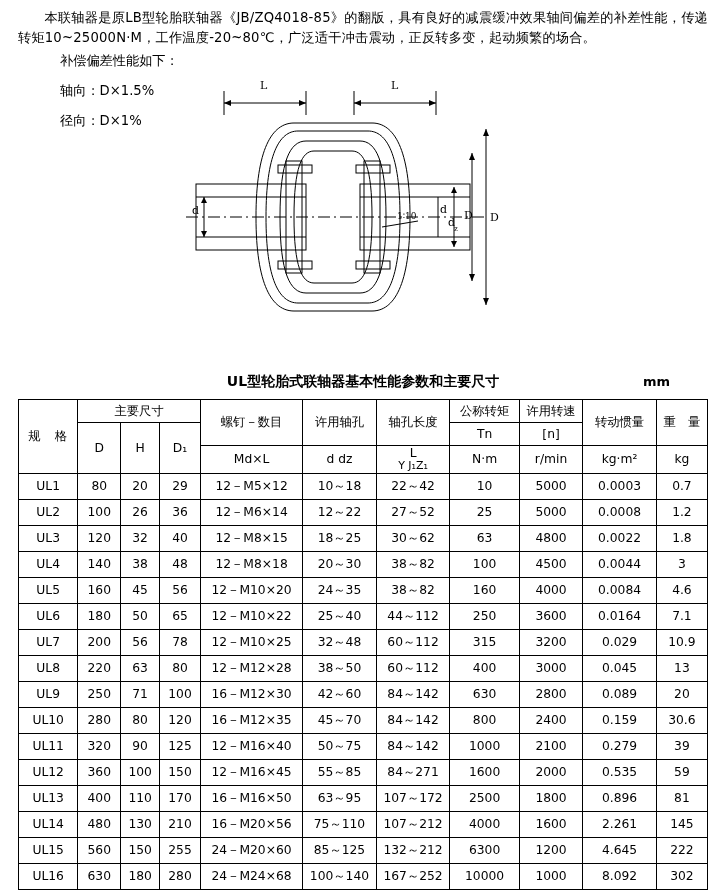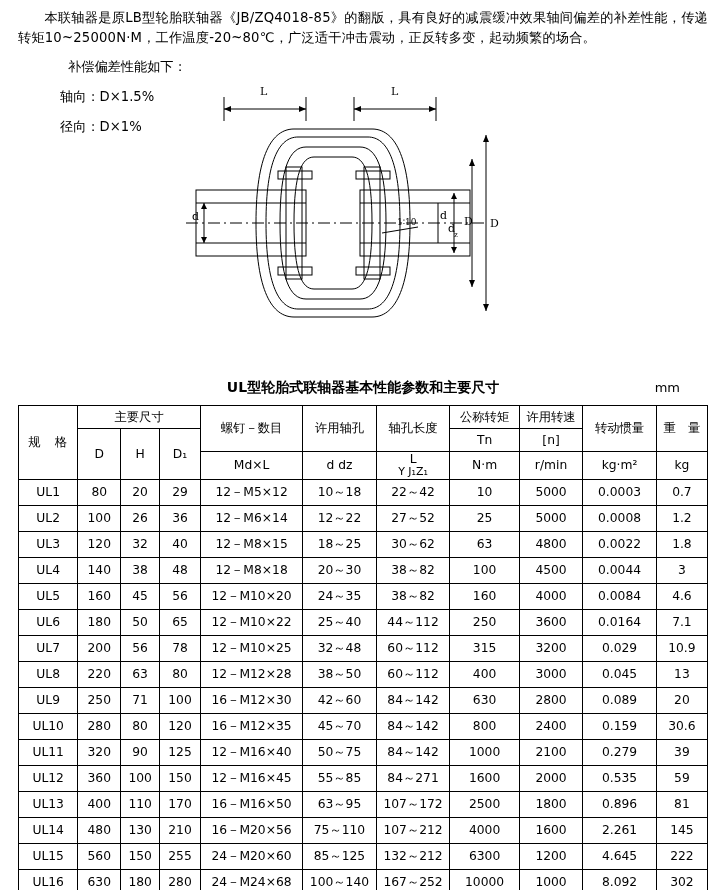--- a/index.html
+++ b/index.html
@@ -26,21 +26,21 @@
     font-size: 13.2px;
     line-height: 1.55;
     text-align: justify;
     text-indent: 2em;
     margin: 0 0 2px 0;
     letter-spacing: 0.2px;
   }
   .comp-title {
     font-size: 13.2px;
     line-height: 1.55;
-    margin: 8px;
+    margin: 0;
     padding-left: 42px;
   }
   .comp-list {
     margin: 0;
     padding-left: 42px;
   }
   .comp-list div {
     font-size: 13.2px;
     line-height: 1.5;
     margin-top: 10px;
@@ -57,23 +57,23 @@
   }
   .table-title {
     text-align: center;
     font-size: 14px;
     font-weight: bold;
     margin: 12px 0 0 0;
     position: relative;
   }
   .table-title .unit {
     position: absolute;
-    right: 28px;
+    right: 38px;
     top: 1px;
-    font-weight: normal;
+    font-weight: bold;
     font-size: 13px;
   }
   table.spec {
     border-collapse: collapse;
     width: 690px;
     margin: 8px auto 0 auto;
     font-size: 12.3px;
     table-layout: fixed;
   }
   table.spec th, table.spec td {

